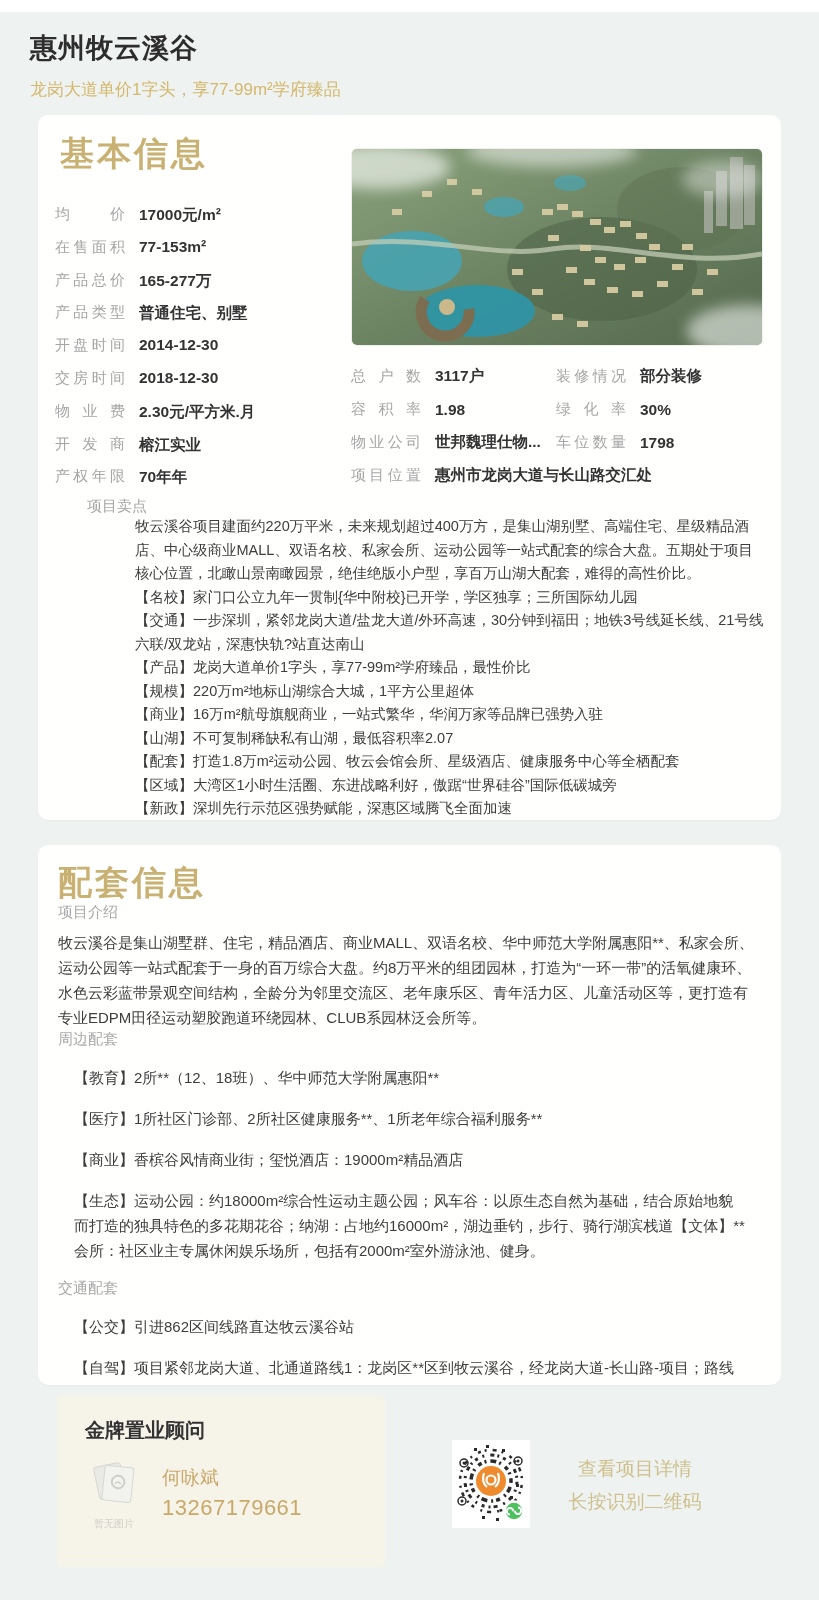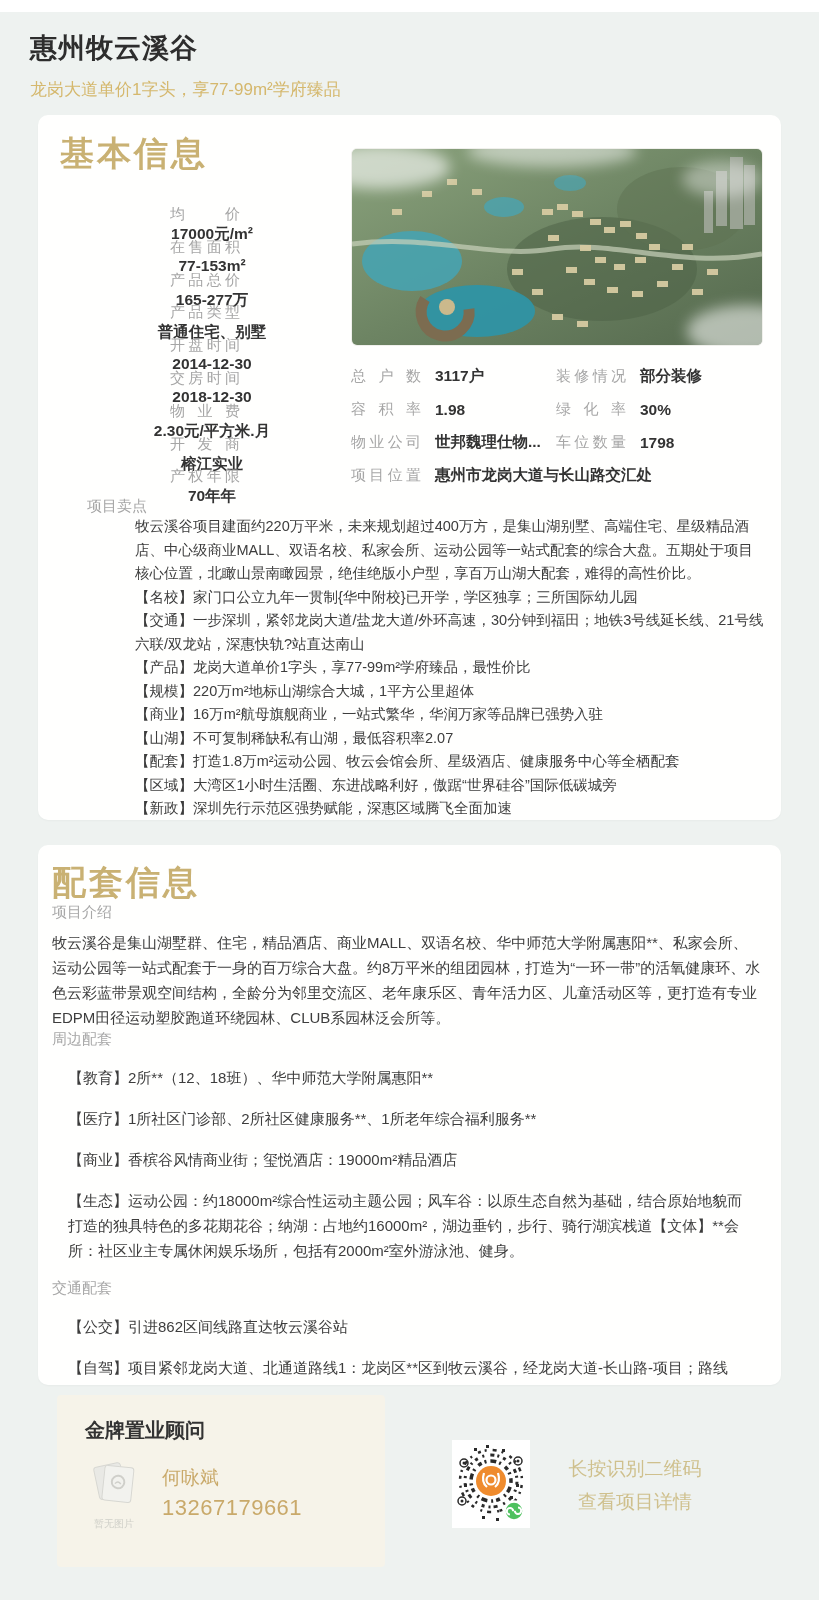--- a/index.html
+++ b/index.html
@@ -12,32 +12,32 @@
   
   .card{position:absolute;left:38px;width:743px;background:#fffffe;border-radius:10px;box-shadow:0 1px 2px rgba(0,0,0,0.03);overflow:hidden;}
   .card-basic{top:115px;height:705px;}
   .card-amen{top:845px;height:540px;}
   .sec-title{position:absolute;left:22px;top:16px;font-size:34px;font-weight:700;color:#c9b173;letter-spacing:3px;margin:0;}
   .sec-title2{font-size:34px;font-weight:700;color:#c9b173;letter-spacing:3px;margin:0;line-height:42px;}
   
   .hero{position:absolute;left:313px;top:33px;width:410px;height:196px;border-radius:6px;overflow:hidden;border:1px solid #f0f0ec;}
   
   .leftcol{position:absolute;left:17px;top:90px;width:300px;}
-  .frow{display:flex;align-items:center;height:32.8px;flex-direction:column;}
+  .frow{display:flex;align-items:flex-start;height:32.8px;}
   .flbl{width:70px;flex:none;font-size:15px;color:#a6a6a6;text-align:justify;text-align-last:justify;}
   .fval{margin-left:14px;font-size:15.5px;color:#333;font-weight:600;white-space:nowrap;}
   .rightcol{position:absolute;left:313px;top:245px;width:420px;}
   .rrow{display:flex;align-items:center;height:33px;}
   .pair1{display:flex;align-items:center;width:205px;flex:none;}
   .pair2{display:flex;align-items:center;}
   
   .sp-lbl{position:absolute;left:17px;top:382px;font-size:15px;color:#a6a6a6;margin-left:32px;}
   .sp-text{position:absolute;left:97px;top:380px;width:632px;font-size:14.5px;line-height:23.5px;color:#3d3d3d;font-weight:400;margin-top:20px;}
   
-  .amen-inner{padding:16px 20px 0 14px;}
+  .amen-inner{padding:16px 20px 0 20px;}
   .sub-lbl{font-size:15px;color:#a8a8a8;}
   .body-txt{margin-top:8px;font-size:15px;line-height:25px;color:#3d3d3d;font-weight:500;}
   .body-txt div{margin:16px;}
   
   .adv-card{position:absolute;left:57px;top:1395px;width:328px;height:172px;background:#f6f3e9;border-radius:4px;}
   .adv-title{position:absolute;left:28px;top:22px;font-size:20px;font-weight:700;color:#333;}
   .ph-box{position:absolute;left:26px;top:58px;width:62px;height:96px;text-align:center;}
   .ph-cap{font-size:10px;color:#cfcfc8;margin-top:2px;}
   .adv-name{position:absolute;left:105px;top:70px;font-size:19px;color:#c9a96a;}
   .adv-phone{position:absolute;left:105px;top:100px;font-size:22px;color:#c9a96a;letter-spacing:0.5px;}
@@ -286,16 +286,16 @@
         <path d="M46,33 q3,9 -3,14"></path>
         <circle cx="39" cy="40" r="4.5"></circle>
       </g>
       <g>
         <circle cx="62" cy="71" r="9.5" fill="#4ec15f" stroke="#ffffff" stroke-width="2.5"></circle>
         <path d="M58,74.5 a3.2,3.2 0 1 1 3.2,-3.2 M66,67.5 a3.2,3.2 0 1 1 -3.2,3.2" stroke="#ffffff" stroke-width="2" fill="none"></path>
       </g>
     </svg>
   </div>
   <div class="qr-cap">
+    <div>查看项目详情</div>
     <div>长按识别二维码</div>
-    <div>查看项目详情</div>
   </div>
 </div>
 
 </body></html>

